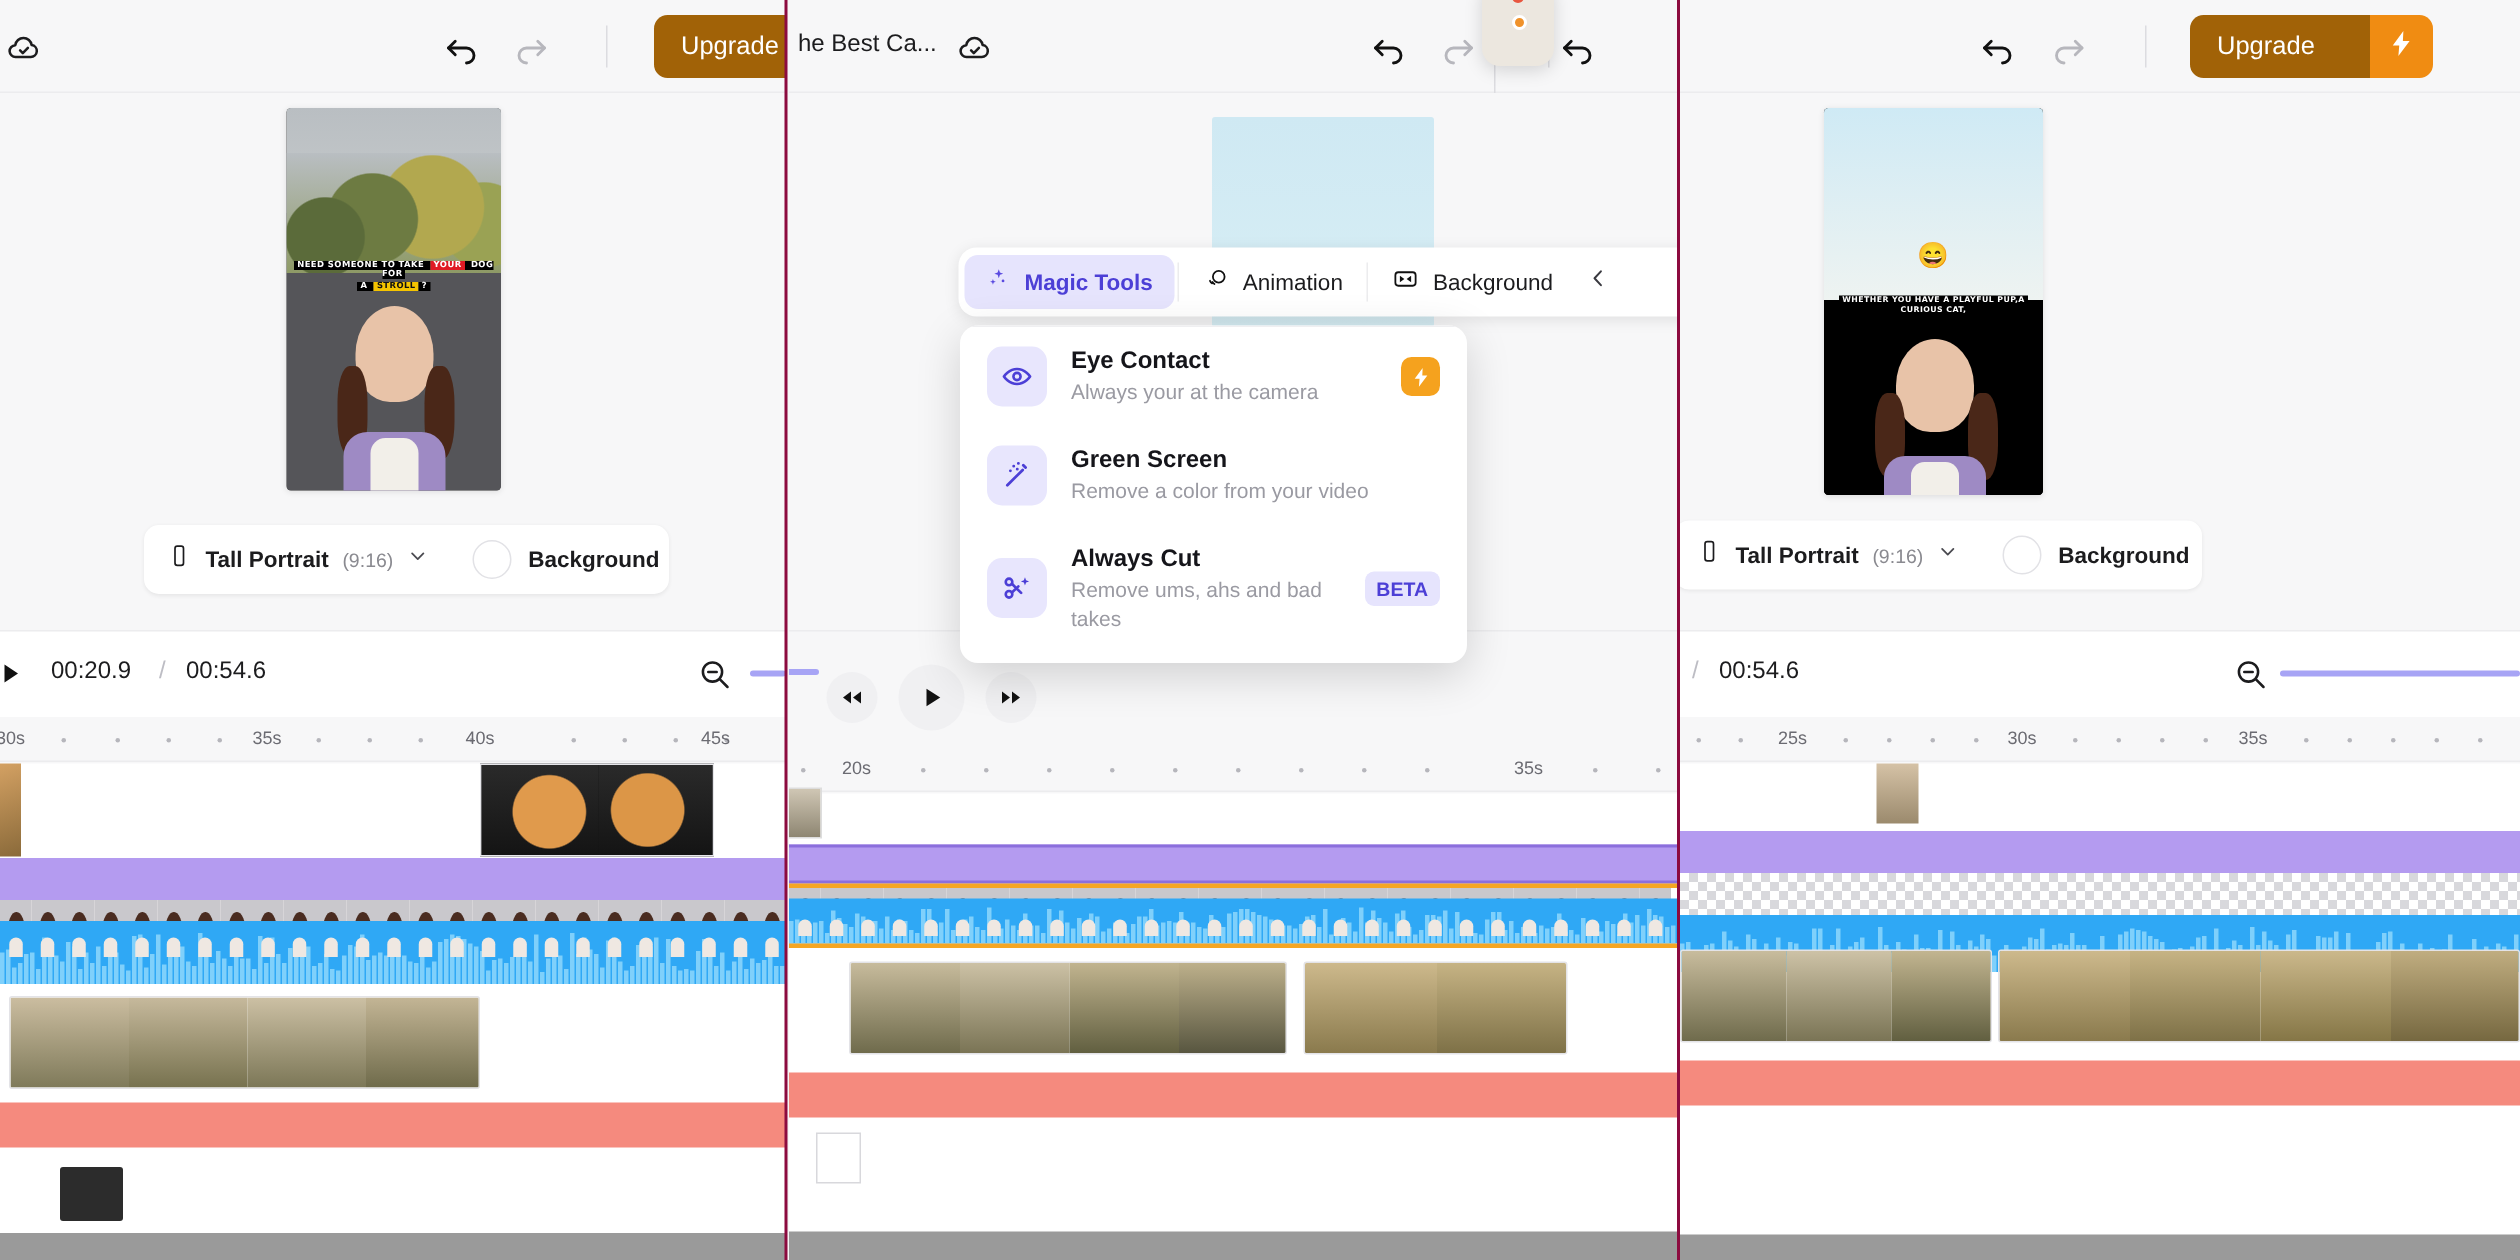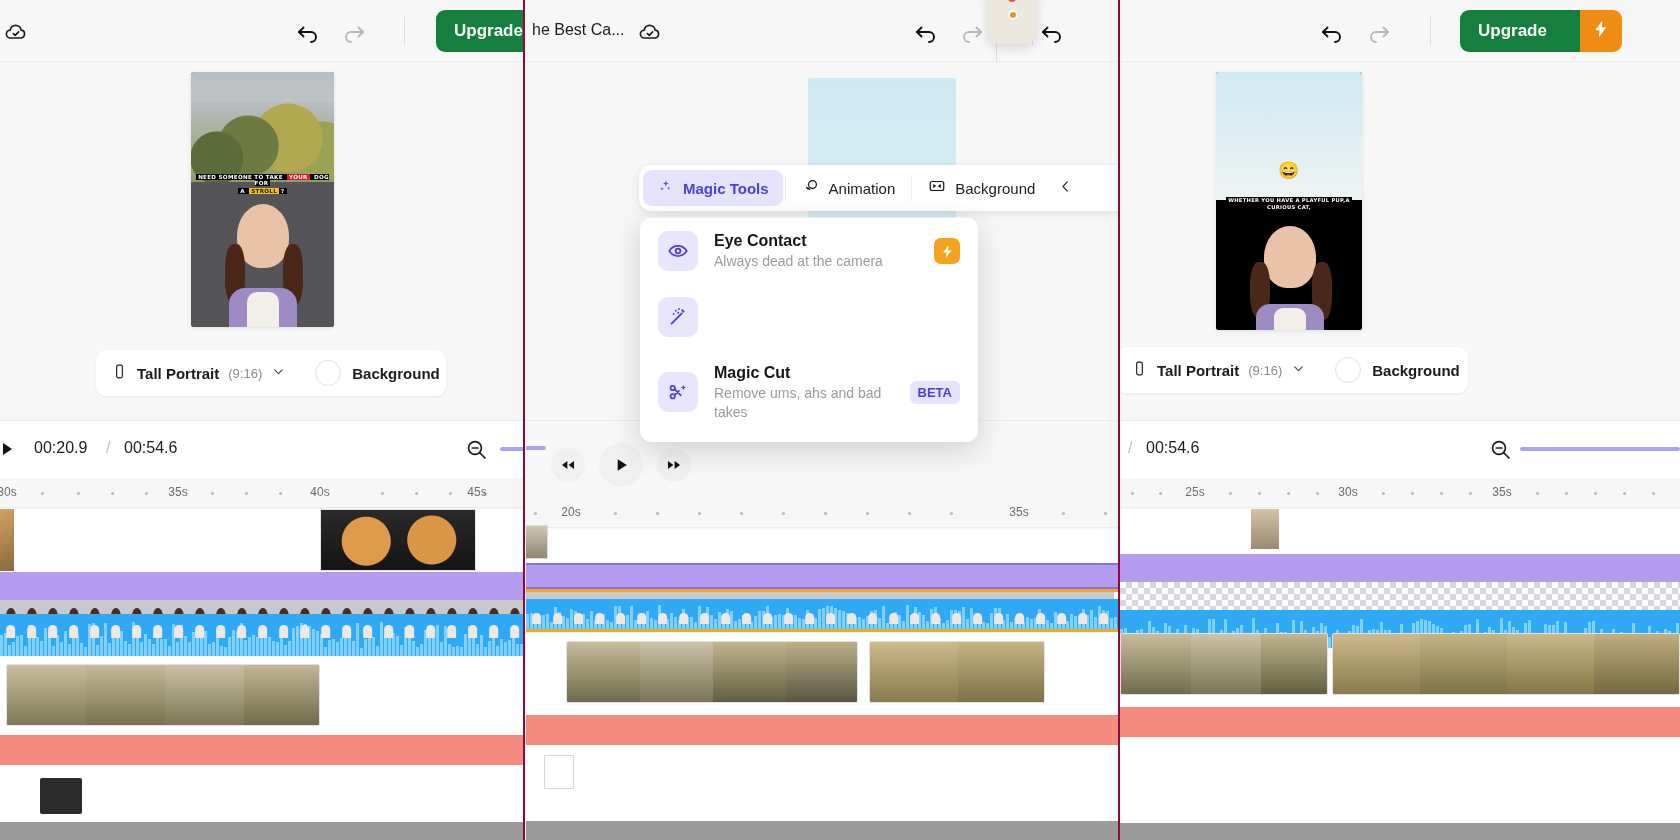--- a/index.html
+++ b/index.html
@@ -19,22 +19,22 @@
 
   
   .topbar { position: absolute; top: 0; left: 0; height: 62px; background: #f7f7f8; border-bottom: 1px solid #ececee; }
   .topbar-row { position: relative; height: 62px; }
   .doc-title { position: absolute; font-size: 16px; color: #1c1c1e; top: 21px; white-space: nowrap; }
   .cloud-ico { position: absolute; top: 20px; width: 24px; height: 24px; }
   .undo-ico, .redo-ico { position: absolute; top: 18px; width: 28px; height: 28px; cursor: pointer; }
   .vsep { position: absolute; top: 17px; width: 1px; height: 28px; background: #dcdce0; }
   .upgrade-btn {
     position: absolute; top: 10px; height: 42px;
-    background: #15803d; border-radius: 9px; display: flex; align-items: center;
-    color: #fff; font-size: 17px; font-weight: 700; padding: 12px 18px; cursor: pointer;
+    background: #a16207; border-radius: 9px; display: flex; align-items: center;
+    color: #fff; font-size: 17px; font-weight: 400; padding: 12px 18px; cursor: pointer;
     white-space: nowrap;
   }
   .upgrade-bolt {
     position: absolute; top: 10px; height: 42px; width: 42px; background: #f08c12;
     border-radius: 9px; display:flex; align-items:center; justify-content:center;
   }
   .video-frame {
     position: absolute; border-radius: 3px; overflow: hidden;
     box-shadow: 0 1px 4px rgba(0,0,0,.10);
   }
@@ -551,51 +551,55 @@
 
       <div class="dd-item">
         <span class="dd-ico">
           <svg viewBox="0 0 24 24" width="22" height="22" fill="none" stroke="#4c3fd6" stroke-width="1.9" stroke-linecap="round" stroke-linejoin="round">
             <path d="M2.5 12S6 6.5 12 6.5 21.5 12 21.5 12 18 17.5 12 17.5 2.5 12 2.5 12z"></path>
             <circle cx="12" cy="12" r="2.6"></circle>
           </svg>
         </span>
         <span class="dd-txt">
           <span class="dd-title" style="display:block">Eye Contact</span>
-          <span class="dd-sub" style="display:block">Always dead at the camera</span>
+          <span class="dd-sub" style="display:block">Always your at the camera</span>
         </span>
         <span class="bolt-badge">
           <svg viewBox="0 0 24 24" width="15" height="15" fill="#fff">
               <path d="M13.5 2L5 13.5h5.2L9.5 22 18.5 10h-5.4z"></path>
             </svg>
         </span>
       </div>
 
 
       <div class="dd-item">
         <span class="dd-ico">
           <svg viewBox="0 0 24 24" width="22" height="22" fill="none" stroke="#4c3fd6" stroke-width="1.9" stroke-linecap="round" stroke-linejoin="round">
             <path d="M5 19.2L16.2 8l-.1-.1L4.9 19.1z" fill="#4c3fd6"></path>
             <path d="M16.6 4.6l1.6 1.6M13 3.2l.01 0M9.6 5.2l.01 0M12.2 7.4l.01 0M7.2 8.6l.01 0" stroke-width="2.1"></path>
           </svg>
+        </span>
+        <span class="dd-txt">
+          <span class="dd-title" style="display:block">Green Screen</span>
+          <span class="dd-sub" style="display:block">Remove a color from your video</span>
         </span>
       </div>
 
 
       <div class="dd-item" style="padding-bottom:20px;">
         <span class="dd-ico">
           <svg viewBox="0 0 24 24" width="22" height="22" fill="none" stroke="#4c3fd6" stroke-width="1.9" stroke-linecap="round" stroke-linejoin="round">
             <circle cx="6.2" cy="16.6" r="2.4"></circle>
             <circle cx="6.2" cy="7.6" r="2.4"></circle>
             <path d="M8.3 8.9L15 15.6M8.3 15.3L13 10.8"></path>
             <path d="M17.8 4.2l.8 2.2 2.2.8-2.2.8-.8 2.2-.8-2.2-2.2-.8 2.2-.8z" fill="#4c3fd6" stroke="none"></path>
           </svg>
         </span>
         <span class="dd-txt">
-          <span class="dd-title" style="display:block">Magic Cut</span>
+          <span class="dd-title" style="display:block">Always Cut</span>
           <span class="dd-sub" style="display:block">Remove ums, ahs and bad takes</span>
         </span>
         <span class="beta-badge">BETA</span>
       </div>
     </div>
 
     <div class="pbctl" style="left:25px; top:443px;">
       <span class="pbbtn" style="width:34px; height:34px;">
         <svg viewBox="0 0 24 24" width="16" height="16" fill="#111">
             <path d="M11 6v12l-8-6zM21 6v12l-8-6z"></path>

